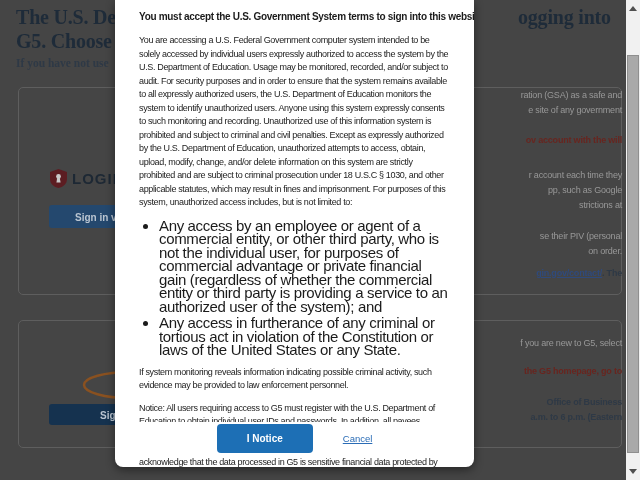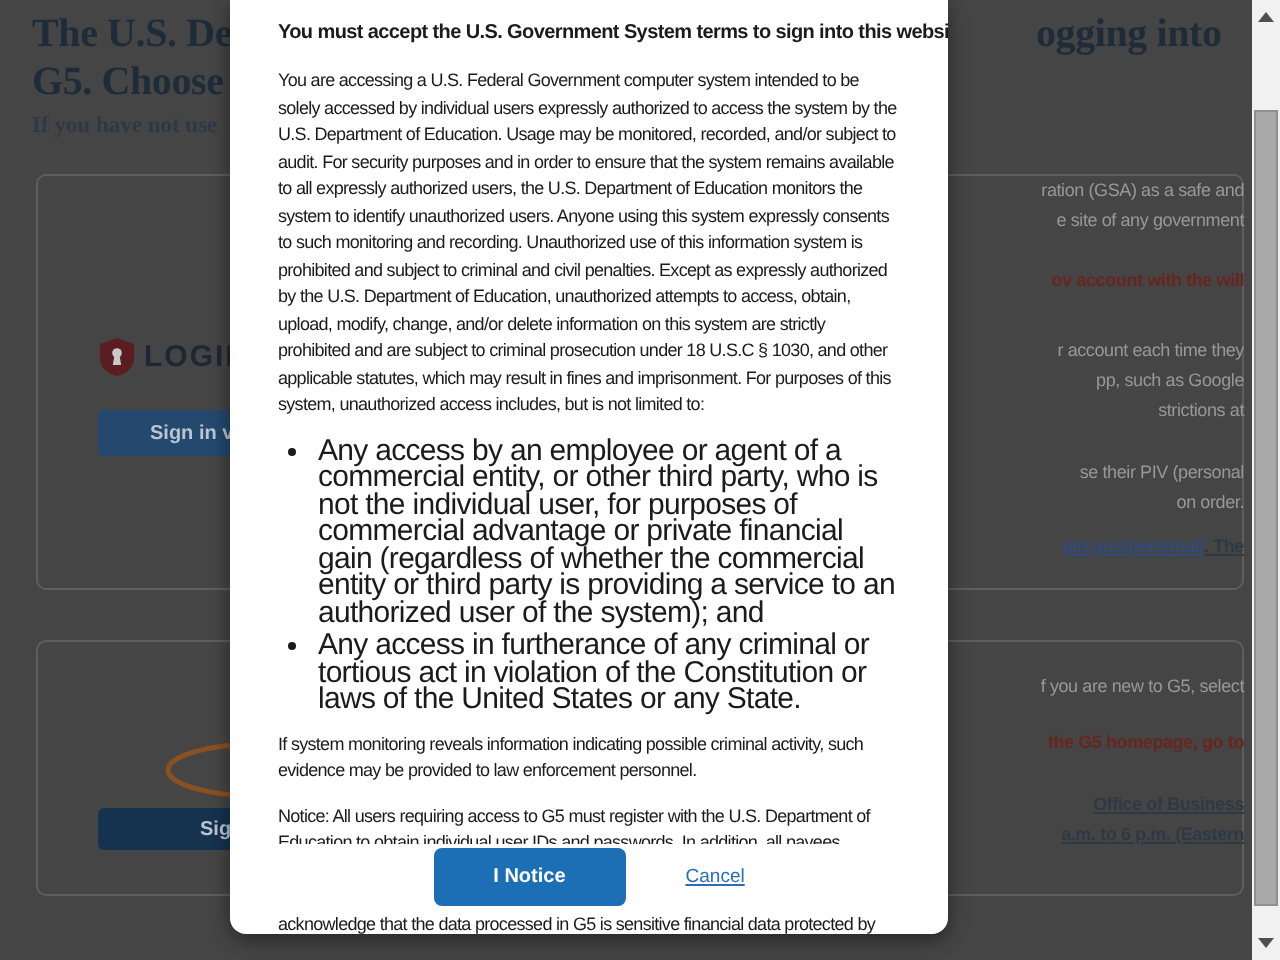--- a/index.html
+++ b/index.html
@@ -20,21 +20,21 @@
   .bg-layer{position:absolute;inset:0;}
   .bg-heading{position:absolute;font-family:"Liberation Serif",serif;font-weight:bold;
     font-size:20px;color:var(--dim-heading);letter-spacing:-0.2px;white-space:nowrap;}
   .bg-intro{position:absolute;font-family:"Liberation Serif",serif;font-weight:bold;
     font-size:11.5px;color:var(--dim-dark-text);white-space:nowrap;}
   .bg-card{position:absolute;left:18px;width:604px;border:1px solid var(--card-border);
     border-radius:5px;background:transparent;}
   .bg-frag{position:absolute;right:18px;font-size:9px;letter-spacing:-0.2px;white-space:nowrap;}
   .frag-gray{color:var(--dim-gray-text);}
   .frag-red{color:var(--dim-red-text);font-weight:bold;}
-  .frag-dark{color:var(--dim-dark-text);font-weight:bold;text-decoration:underline;}
+  .frag-dark{color:var(--dim-dark-text);font-weight:bold;}
   .frag-link{color:var(--dim-link);font-weight:bold;text-decoration:underline;cursor:pointer;}
   .logo-row{position:absolute;left:50px;top:169px;display:flex;align-items:center;gap:5px;}
   .logo-text{font-size:15px;font-weight:bold;letter-spacing:1px;color:var(--logo-text);white-space:nowrap;}
   .bg-btn{position:absolute;left:49px;width:330px;border-radius:3px;}
   .bg-btn .lbl{position:absolute;top:50%;transform:translateY(-50%);
     font-size:10px;font-weight:bold;color:var(--dim-button-label);white-space:nowrap;}
   .btn1{top:205px;height:23px;background:var(--dim-button1);}
   .btn2{top:404px;height:21px;background:var(--dim-button2);}
   .g5-ellipse-svg{position:absolute;left:80px;top:368px;}
 
@@ -94,21 +94,21 @@
     </div>
 
     <div class="bg-frag frag-gray" style="top:90px;">ration (GSA) as a safe and</div>
     <div class="bg-frag frag-gray" style="top:105px;">e site of any government</div>
     <div class="bg-frag frag-red" style="top:135px;">ov account with the will</div>
     <div class="bg-frag frag-gray" style="top:170px;">r account each time they</div>
     <div class="bg-frag frag-gray" style="top:185px;">pp, such as Google</div>
     <div class="bg-frag frag-gray" style="top:200px;">strictions at</div>
     <div class="bg-frag frag-gray" style="top:231px;">se their PIV (personal</div>
     <div class="bg-frag frag-gray" style="top:246px;">on order.</div>
-    <div class="bg-frag" style="top:268px;"><span class="frag-link">gin.gov/personal/</span><span class="frag-dark">. The</span></div>
+    <div class="bg-frag" style="top:268px;"><span class="frag-link">gin.gov/contact/</span><span class="frag-dark">. The</span></div>
 
     <div class="bg-card" style="top:320px;height:128px;"></div>
 
     <svg class="g5-ellipse-svg" width="100" height="34" viewBox="0 0 100 34">
       <ellipse cx="50" cy="17" rx="46" ry="13" fill="none" stroke="var(--g5-ellipse)" stroke-width="2.5"></ellipse>
     </svg>
 
     <div class="bg-btn btn2">
       <span class="lbl" style="left:51px;">Sign</span>
     </div>

